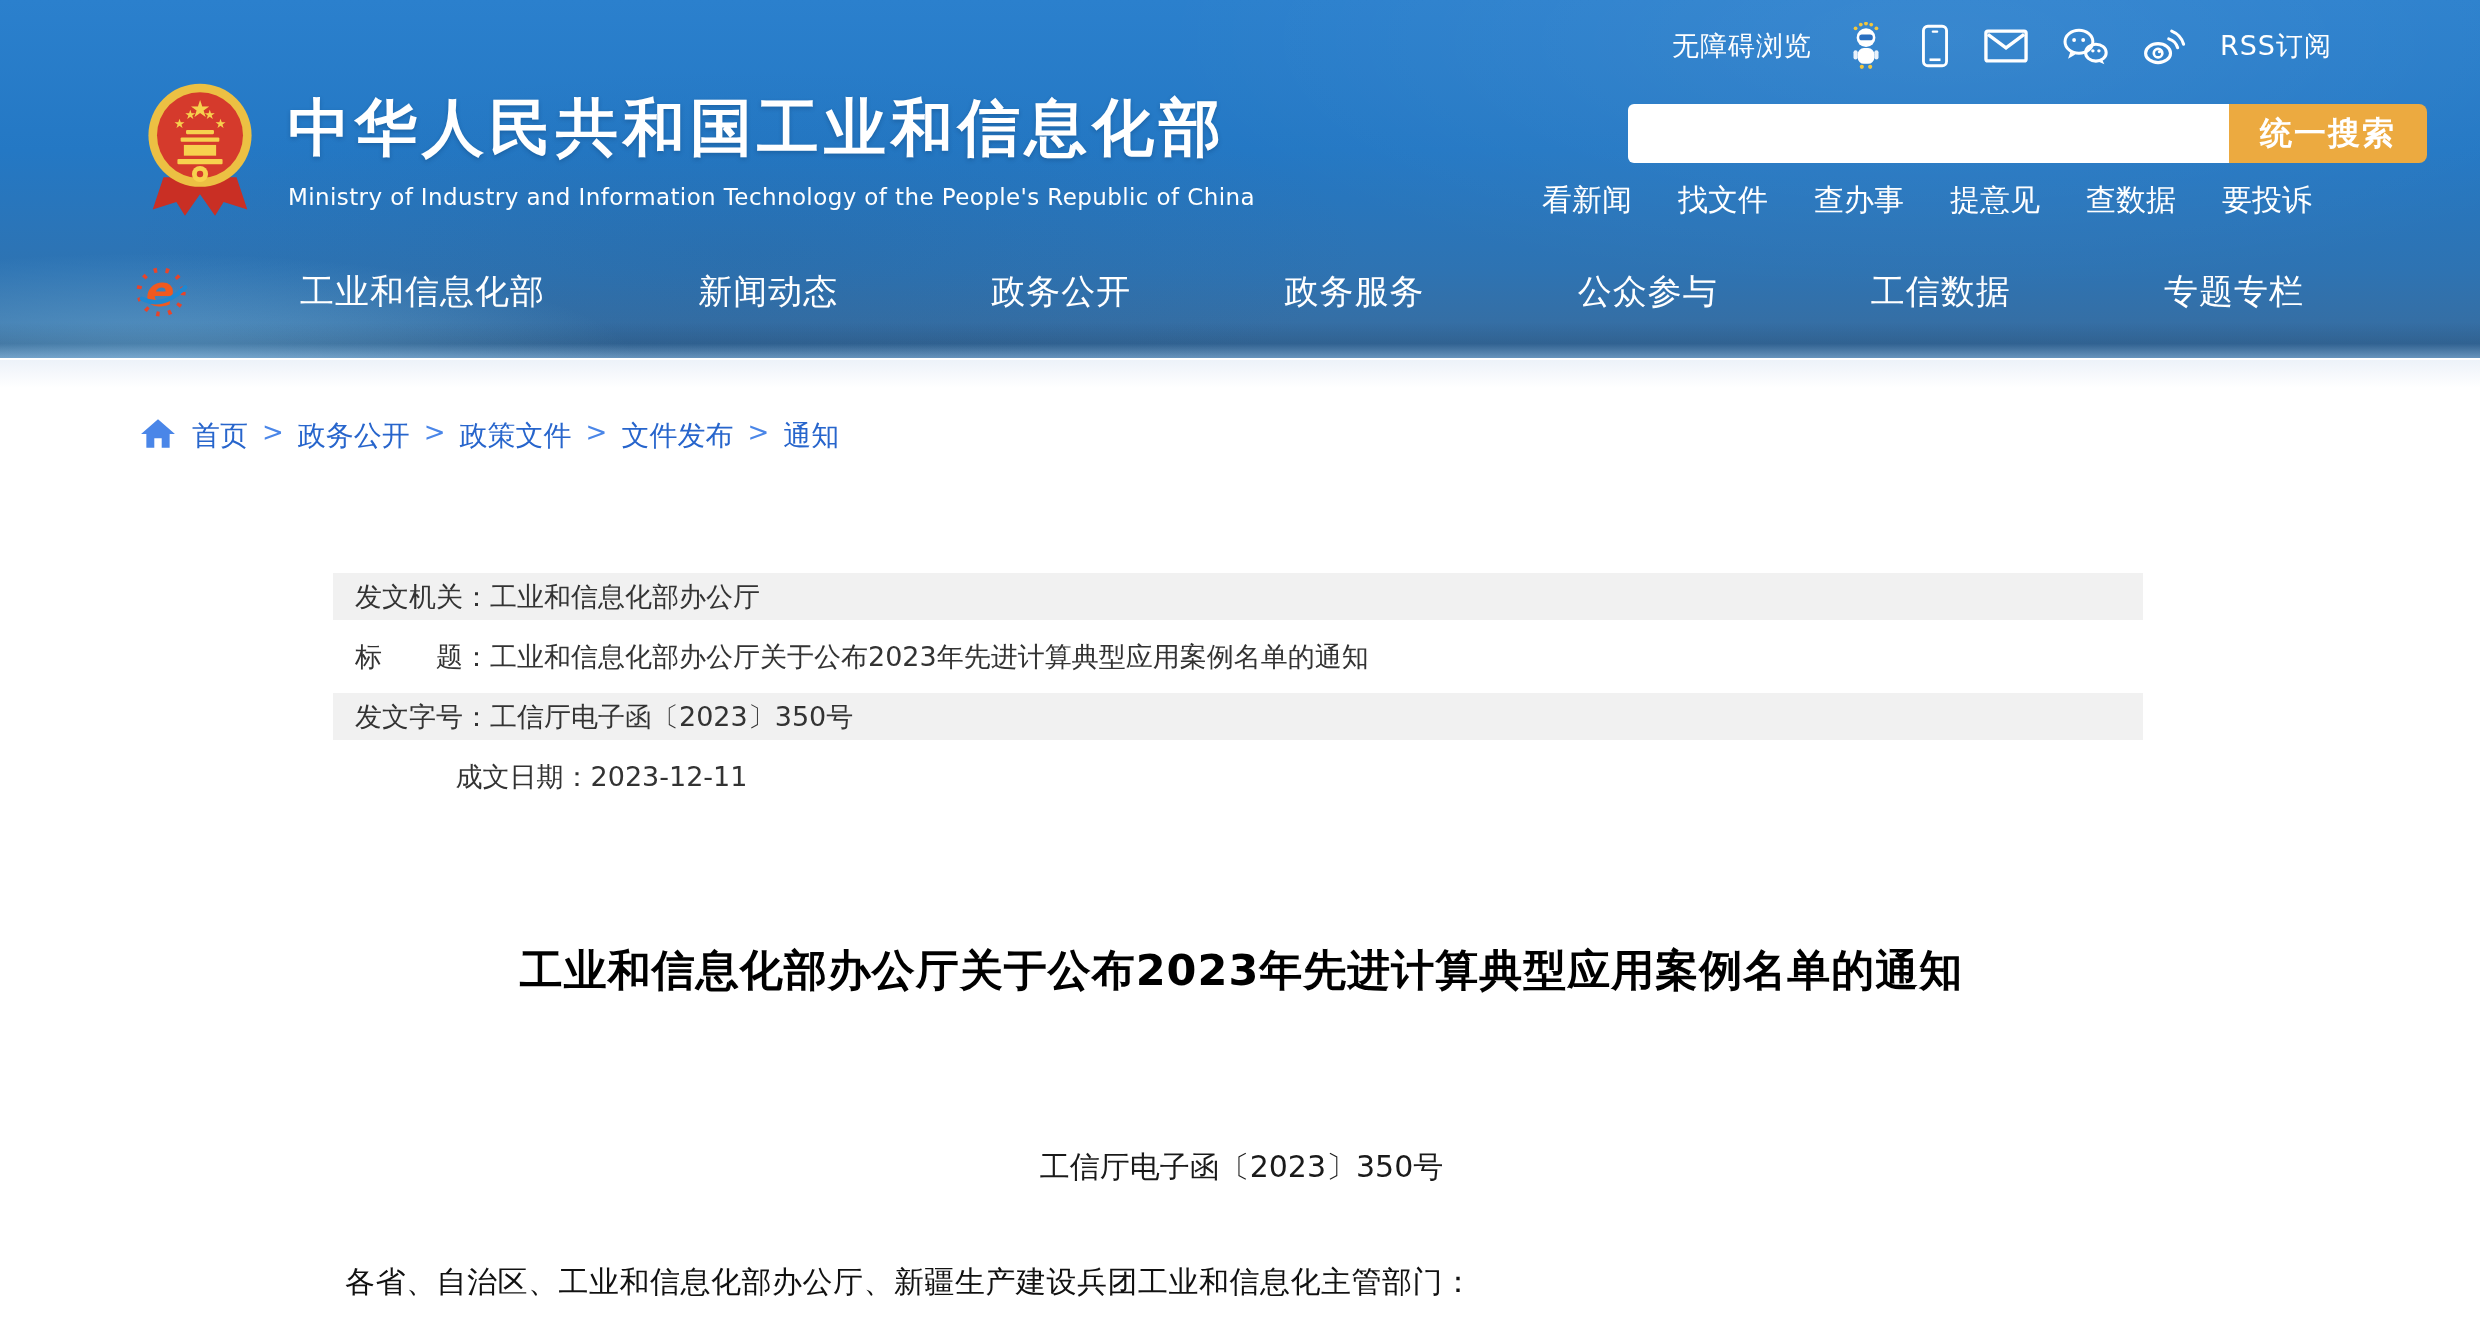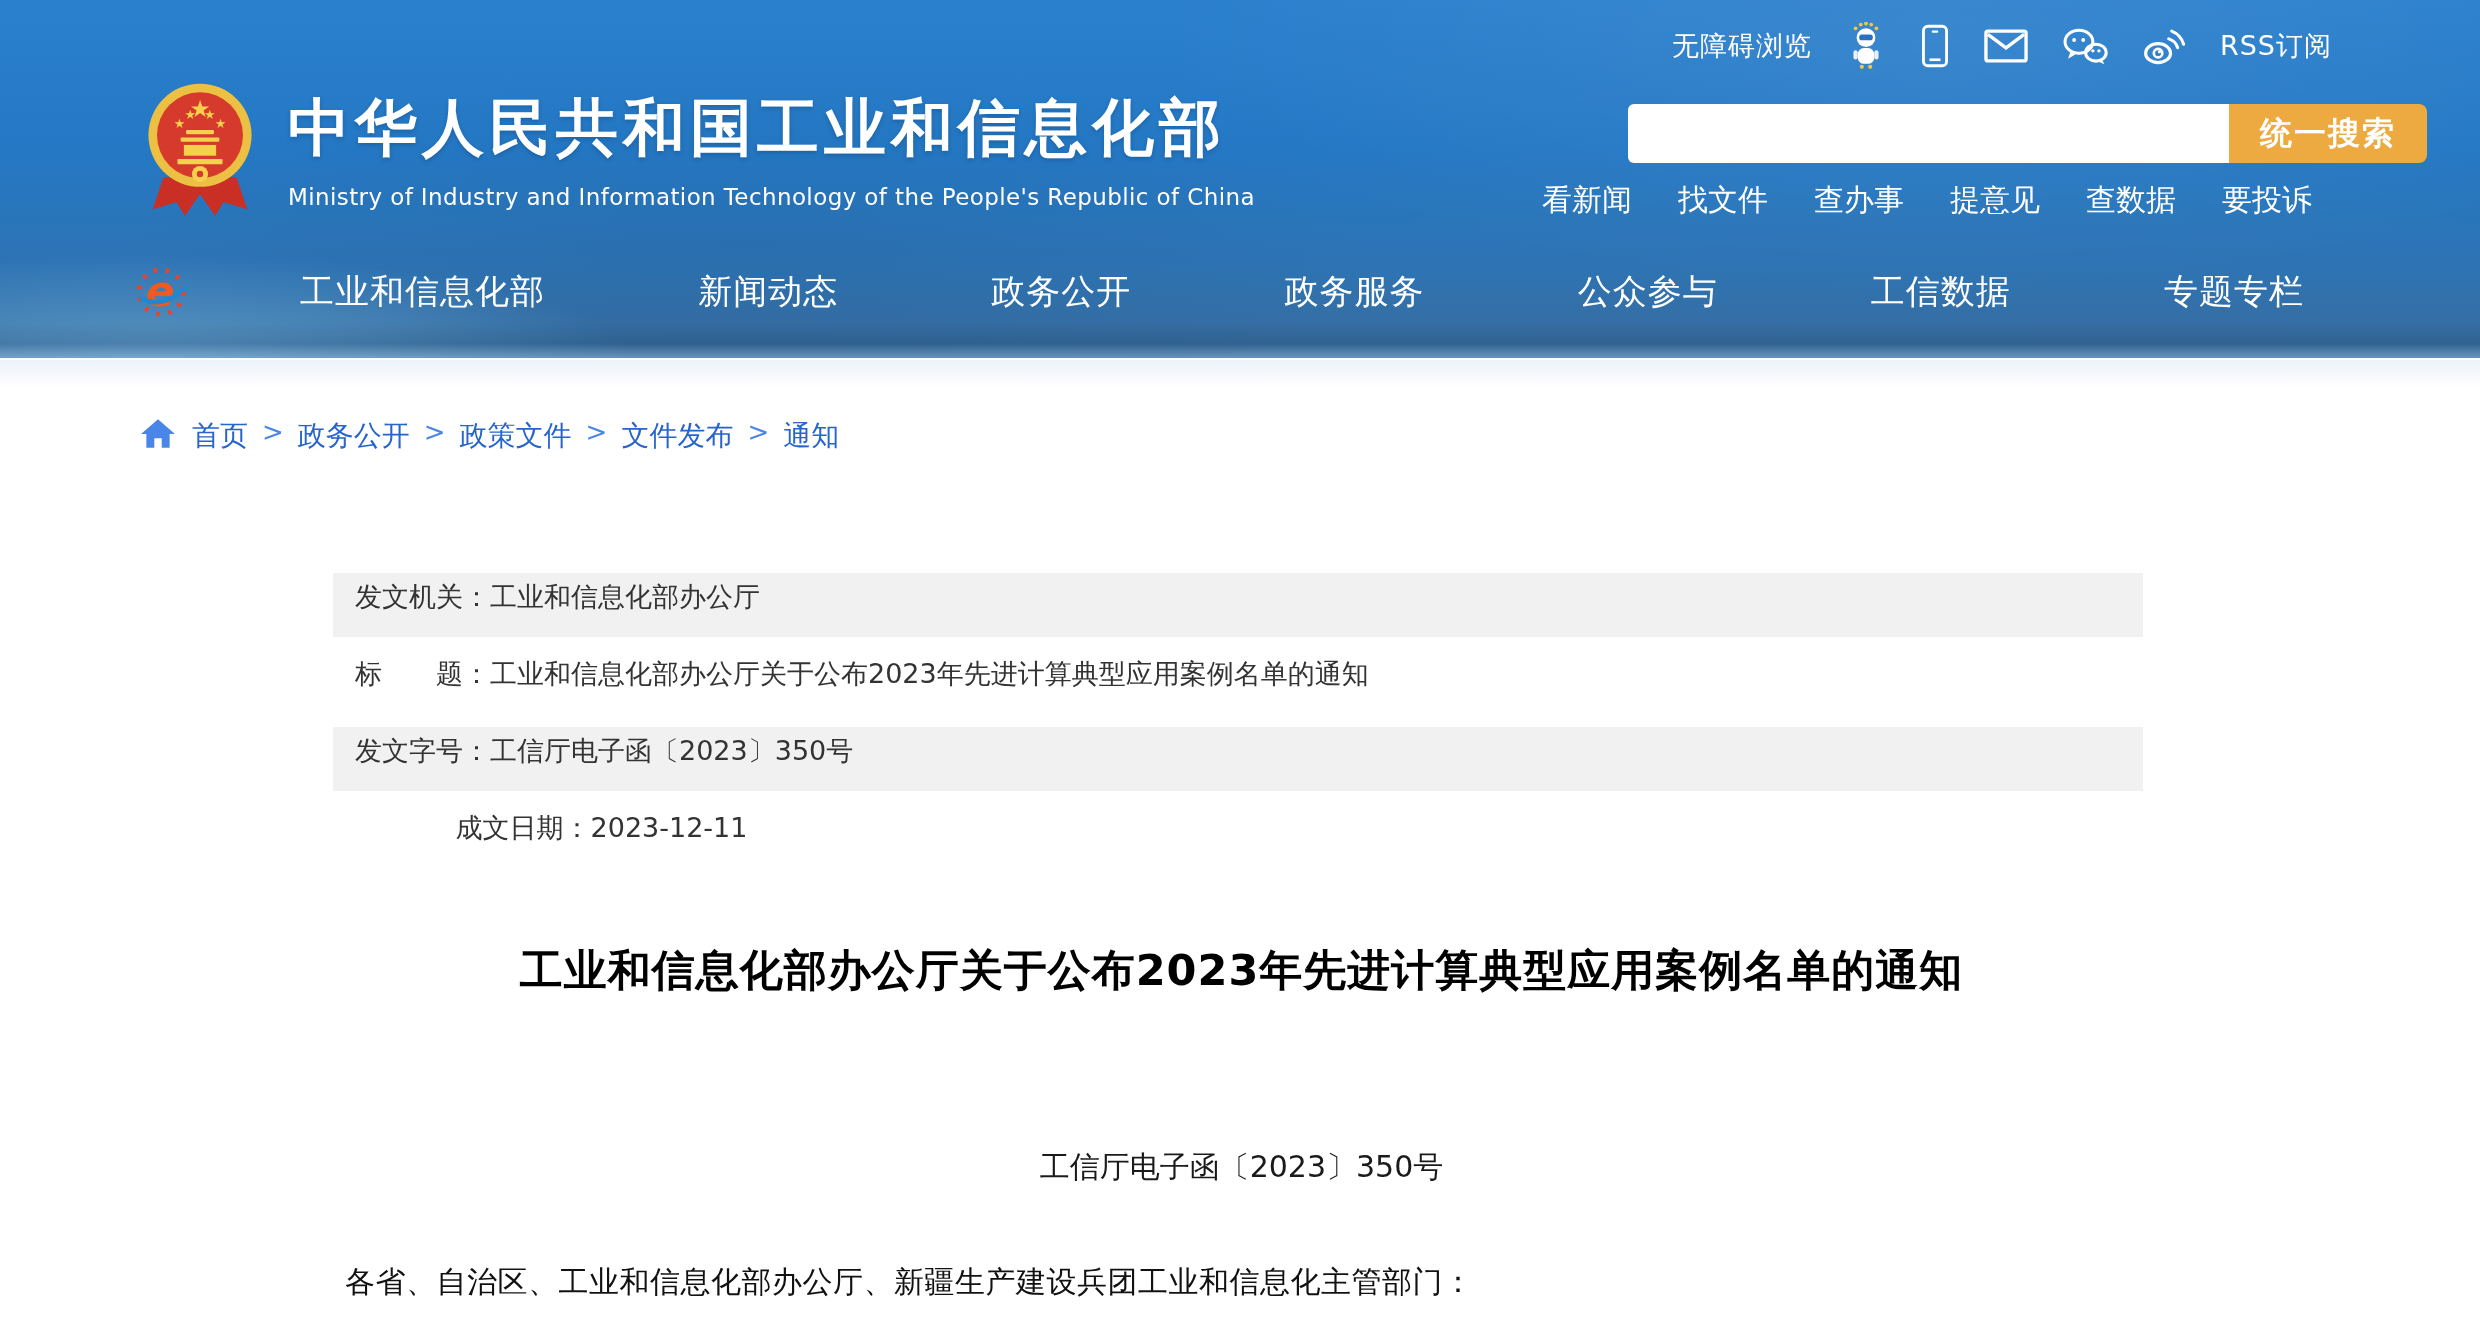--- a/index.html
+++ b/index.html
@@ -53,21 +53,21 @@
     background:linear-gradient(180deg,#edf2f9 0%, rgba(255,255,255,0) 100%); }
 
   
   .breadcrumb { position:absolute; left:140px; top:417px; display:flex; align-items:flex-start; font-size:28px; z-index:4; }
   .breadcrumb .crumb { color:#2765cc; cursor:pointer; white-space:nowrap; }
   .breadcrumb .sep { color:#4a86e8; margin:0 14px; font-size:26px; }
   .breadcrumb .home-icon { margin-right:16px; display:flex; align-items:center; }
 
   
   .meta-table { position:absolute; left:333px; top:573px; width:1810px; z-index:3; }
-  .meta-row { display:flex; height:64px; line-height:47px; margin-bottom:13px; font-size:27px; color:#333; }
+  .meta-row { display:flex; height:47px; line-height:47px; margin-bottom:13px; font-size:27px; color:#333; }
   .meta-row.alt { background:#f1f1f1; }
   .meta-row .cell { padding-left:22px; white-space:nowrap; overflow:hidden; }
   .meta-row .cell.c-left { width:515px; flex:none;text-align:center; }
   .meta-row .cell.c-full, .meta-row .cell.c-right { flex:1; }
   .meta-label { color:#333; }
   .meta-value { color:#333; }
 
   
   .doc-title { position:absolute; left:340px; top:942px; width:1803px; text-align:center;
     font-size:43px; font-weight:bold; color:#000; letter-spacing:1px; white-space:nowrap; }

